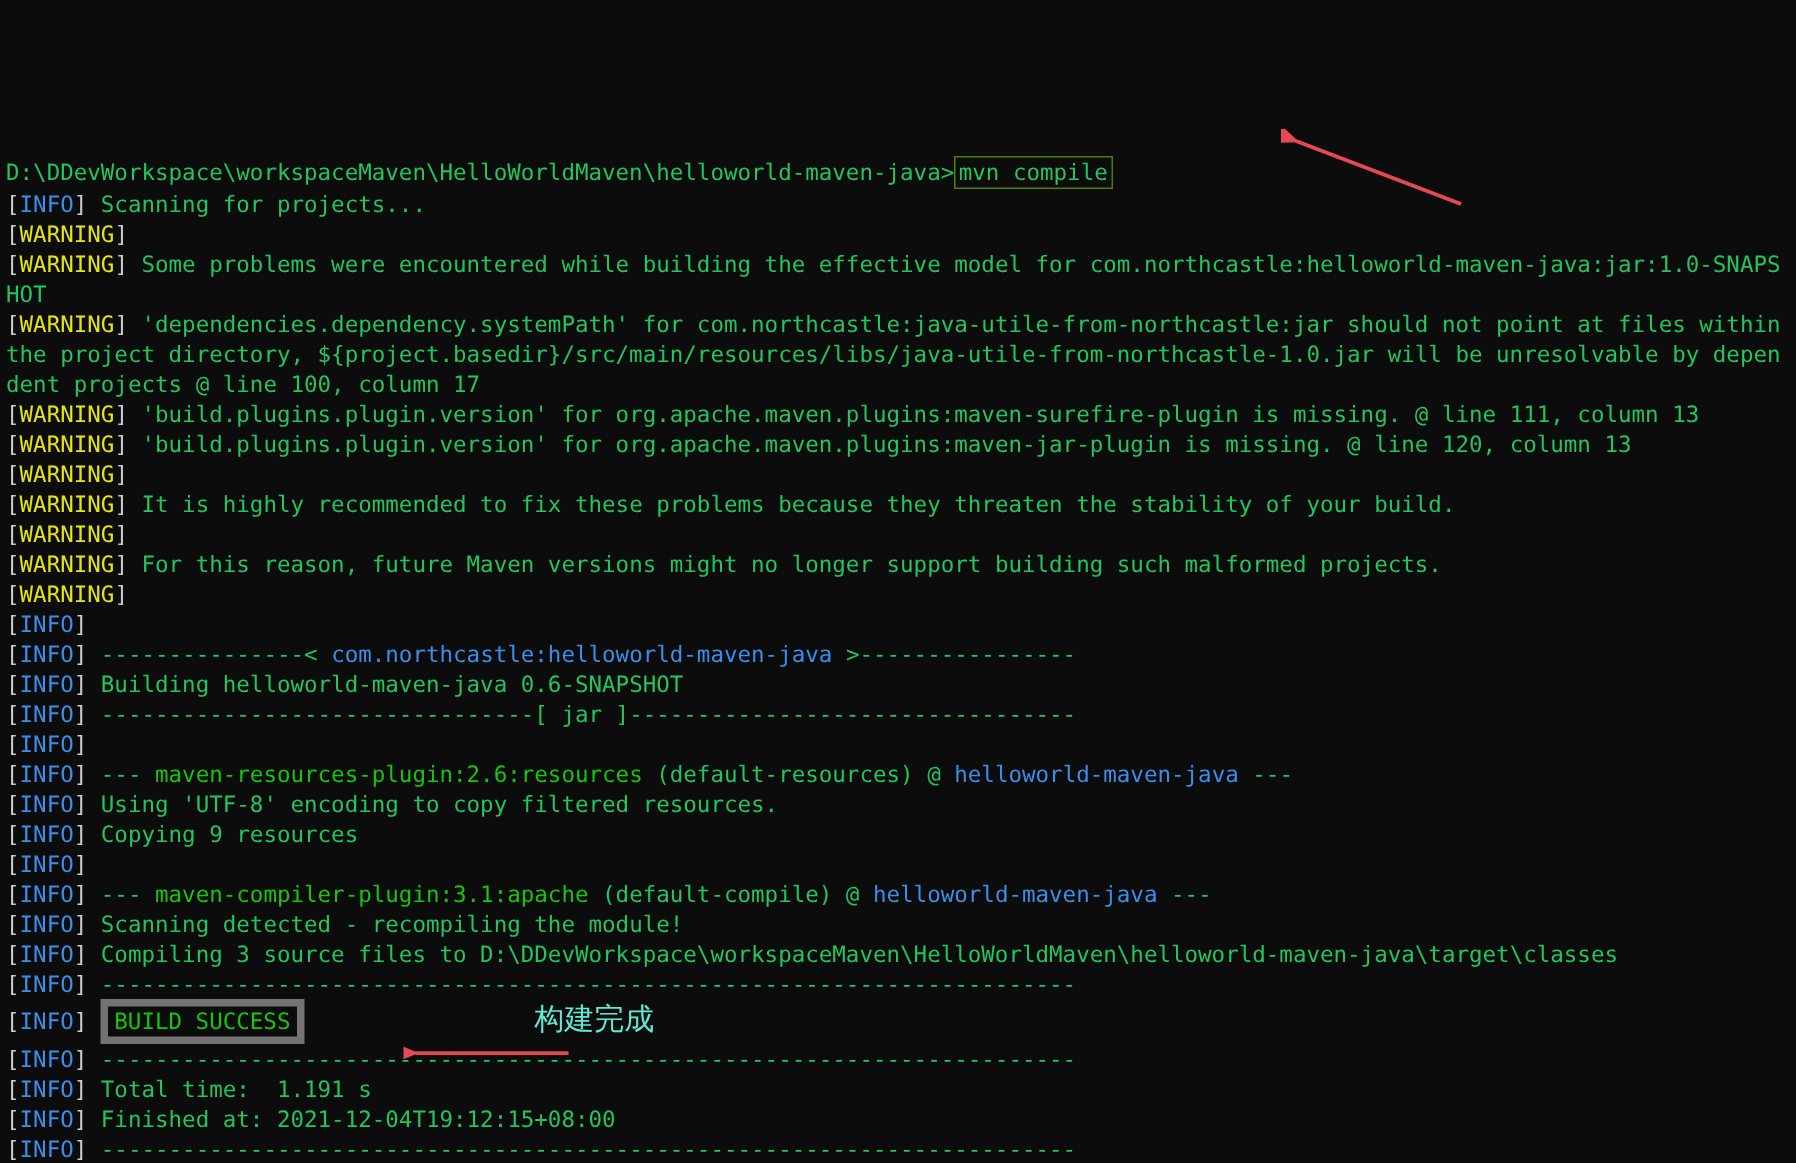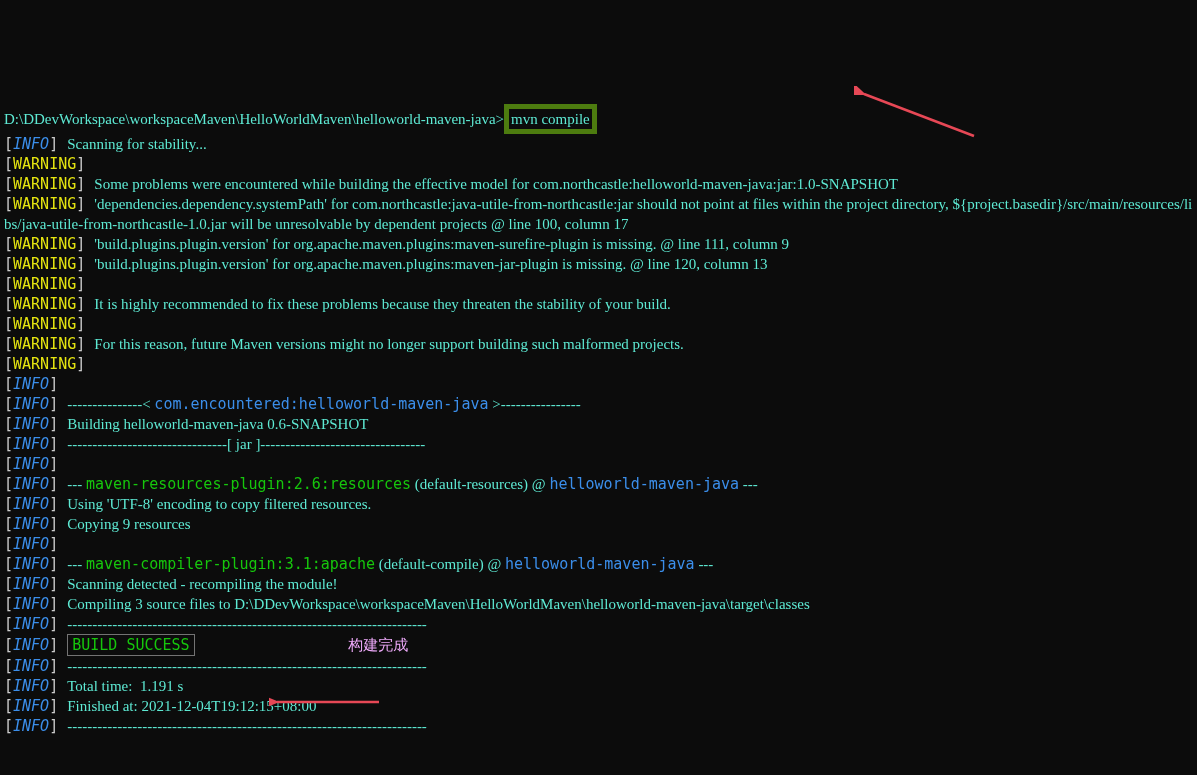--- a/index.html
+++ b/index.html
@@ -7,65 +7,65 @@
     padding: 4px;
     background: #0c0c0c;
     font-family: "Consolas", "NSimSun", monospace;
     font-size: 15px;
     color: #cccccc;
     line-height: 20px;
     white-space: pre;
     overflow-x: hidden;
   }
   .b  { color: #cccccc; }      
-  .info { color: #3b8eea; font-style: italic; }    
+  .info { color: #3b8eea; }    
   .warn { color: #e5e510; text-align: center; }    
   .green { color: #16c60c; }   
   .cyan { color: #3b8eea; }    
-  .wht { color: #5eead4; font-family: Liberation Serif, serif; }
+  .wht { color: #22c55e; }
   .boxCmd {
-    border: 5px solid #4d7c0f;
+    border: 1px solid #4d7c0f;
     display: inline-block;
     padding: 0 2px;
   }
   .boxSuccess {
-    border: 1px solid #737373;
+    border: 5px solid #737373;
     display: inline-block;
     padding: 0 4px;
   }
   .ann {
-    color: #f0abfc;
+    color: #5eead4;
     font-family: "Microsoft YaHei", sans-serif;
-    font-size: 15px;
+    font-size: 20px;
   }
   .arrow {
     position: absolute;
     pointer-events: none;
   }
 </style>
 </head>
 <body style="white-space: pre-wrap; word-break: break-all;">
 
 
 
 <div style="position:relative;">
 <span><span class="wht">D:\DDevWorkspace\workspaceMaven\HelloWorldMaven\helloworld-maven-java&gt;</span></span><span class="boxCmd"><span class="wht">mvn compile</span></span>
-<span class="b">[</span><span class="info">INFO</span><span class="b">]</span> <span class="wht">Scanning for stability...</span>
+<span class="b">[</span><span class="info">INFO</span><span class="b">]</span> <span class="wht">Scanning for projects...</span>
 <span class="b">[</span><span class="warn">WARNING</span><span class="b">]</span>
 <span class="b">[</span><span class="warn">WARNING</span><span class="b">]</span> <span class="wht">Some problems were encountered while building the effective model for com.northcastle:helloworld-maven-java:jar:1.0-SNAPSHOT</span>
 <span class="b">[</span><span class="warn">WARNING</span><span class="b">]</span> <span class="wht">'dependencies.dependency.systemPath' for com.northcastle:java-utile-from-northcastle:jar should not point at files within the project directory, ${project.basedir}/src/main/resources/libs/java-utile-from-northcastle-1.0.jar will be unresolvable by dependent projects @ line 100, column 17</span>
-<span class="b">[</span><span class="warn">WARNING</span><span class="b">]</span> <span class="wht">'build.plugins.plugin.version' for org.apache.maven.plugins:maven-surefire-plugin is missing. @ line 111, column 9</span>
+<span class="b">[</span><span class="warn">WARNING</span><span class="b">]</span> <span class="wht">'build.plugins.plugin.version' for org.apache.maven.plugins:maven-surefire-plugin is missing. @ line 111, column 13</span>
 <span class="b">[</span><span class="warn">WARNING</span><span class="b">]</span> <span class="wht">'build.plugins.plugin.version' for org.apache.maven.plugins:maven-jar-plugin is missing. @ line 120, column 13</span>
 <span class="b">[</span><span class="warn">WARNING</span><span class="b">]</span>
 <span class="b">[</span><span class="warn">WARNING</span><span class="b">]</span> <span class="wht">It is highly recommended to fix these problems because they threaten the stability of your build.</span>
 <span class="b">[</span><span class="warn">WARNING</span><span class="b">]</span>
 <span class="b">[</span><span class="warn">WARNING</span><span class="b">]</span> <span class="wht">For this reason, future Maven versions might no longer support building such malformed projects.</span>
 <span class="b">[</span><span class="warn">WARNING</span><span class="b">]</span>
 <span class="b">[</span><span class="info">INFO</span><span class="b">]</span>
-<span class="b">[</span><span class="info">INFO</span><span class="b">]</span> <span class="wht">---------------&lt; </span><span class="cyan">com.encountered:helloworld-maven-java</span><span class="wht"> &gt;----------------</span>
+<span class="b">[</span><span class="info">INFO</span><span class="b">]</span> <span class="wht">---------------&lt; </span><span class="cyan">com.northcastle:helloworld-maven-java</span><span class="wht"> &gt;----------------</span>
 <span class="b">[</span><span class="info">INFO</span><span class="b">]</span> <span class="wht">Building helloworld-maven-java 0.6-SNAPSHOT</span>
 <span class="b">[</span><span class="info">INFO</span><span class="b">]</span> <span class="wht">--------------------------------[ jar ]---------------------------------</span>
 <span class="b">[</span><span class="info">INFO</span><span class="b">]</span>
 <span class="b">[</span><span class="info">INFO</span><span class="b">]</span> <span class="wht">--- </span><span class="green">maven-resources-plugin:2.6:resources</span><span class="wht"> (default-resources) @ </span><span class="cyan">helloworld-maven-java</span><span class="wht"> ---</span>
 <span class="b">[</span><span class="info">INFO</span><span class="b">]</span> <span class="wht">Using 'UTF-8' encoding to copy filtered resources.</span>
 <span class="b">[</span><span class="info">INFO</span><span class="b">]</span> <span class="wht">Copying 9 resources</span>
 <span class="b">[</span><span class="info">INFO</span><span class="b">]</span>
 <span class="b">[</span><span class="info">INFO</span><span class="b">]</span> <span class="wht">--- </span><span class="green">maven-compiler-plugin:3.1:apache</span><span class="wht"> (default-compile) @ </span><span class="cyan">helloworld-maven-java</span><span class="wht"> ---</span>
 <span class="b">[</span><span class="info">INFO</span><span class="b">]</span> <span class="wht">Scanning detected - recompiling the module!</span>
 <span class="b">[</span><span class="info">INFO</span><span class="b">]</span> <span class="wht">Compiling 3 source files to D:\DDevWorkspace\workspaceMaven\HelloWorldMaven\helloworld-maven-java\target\classes</span>

